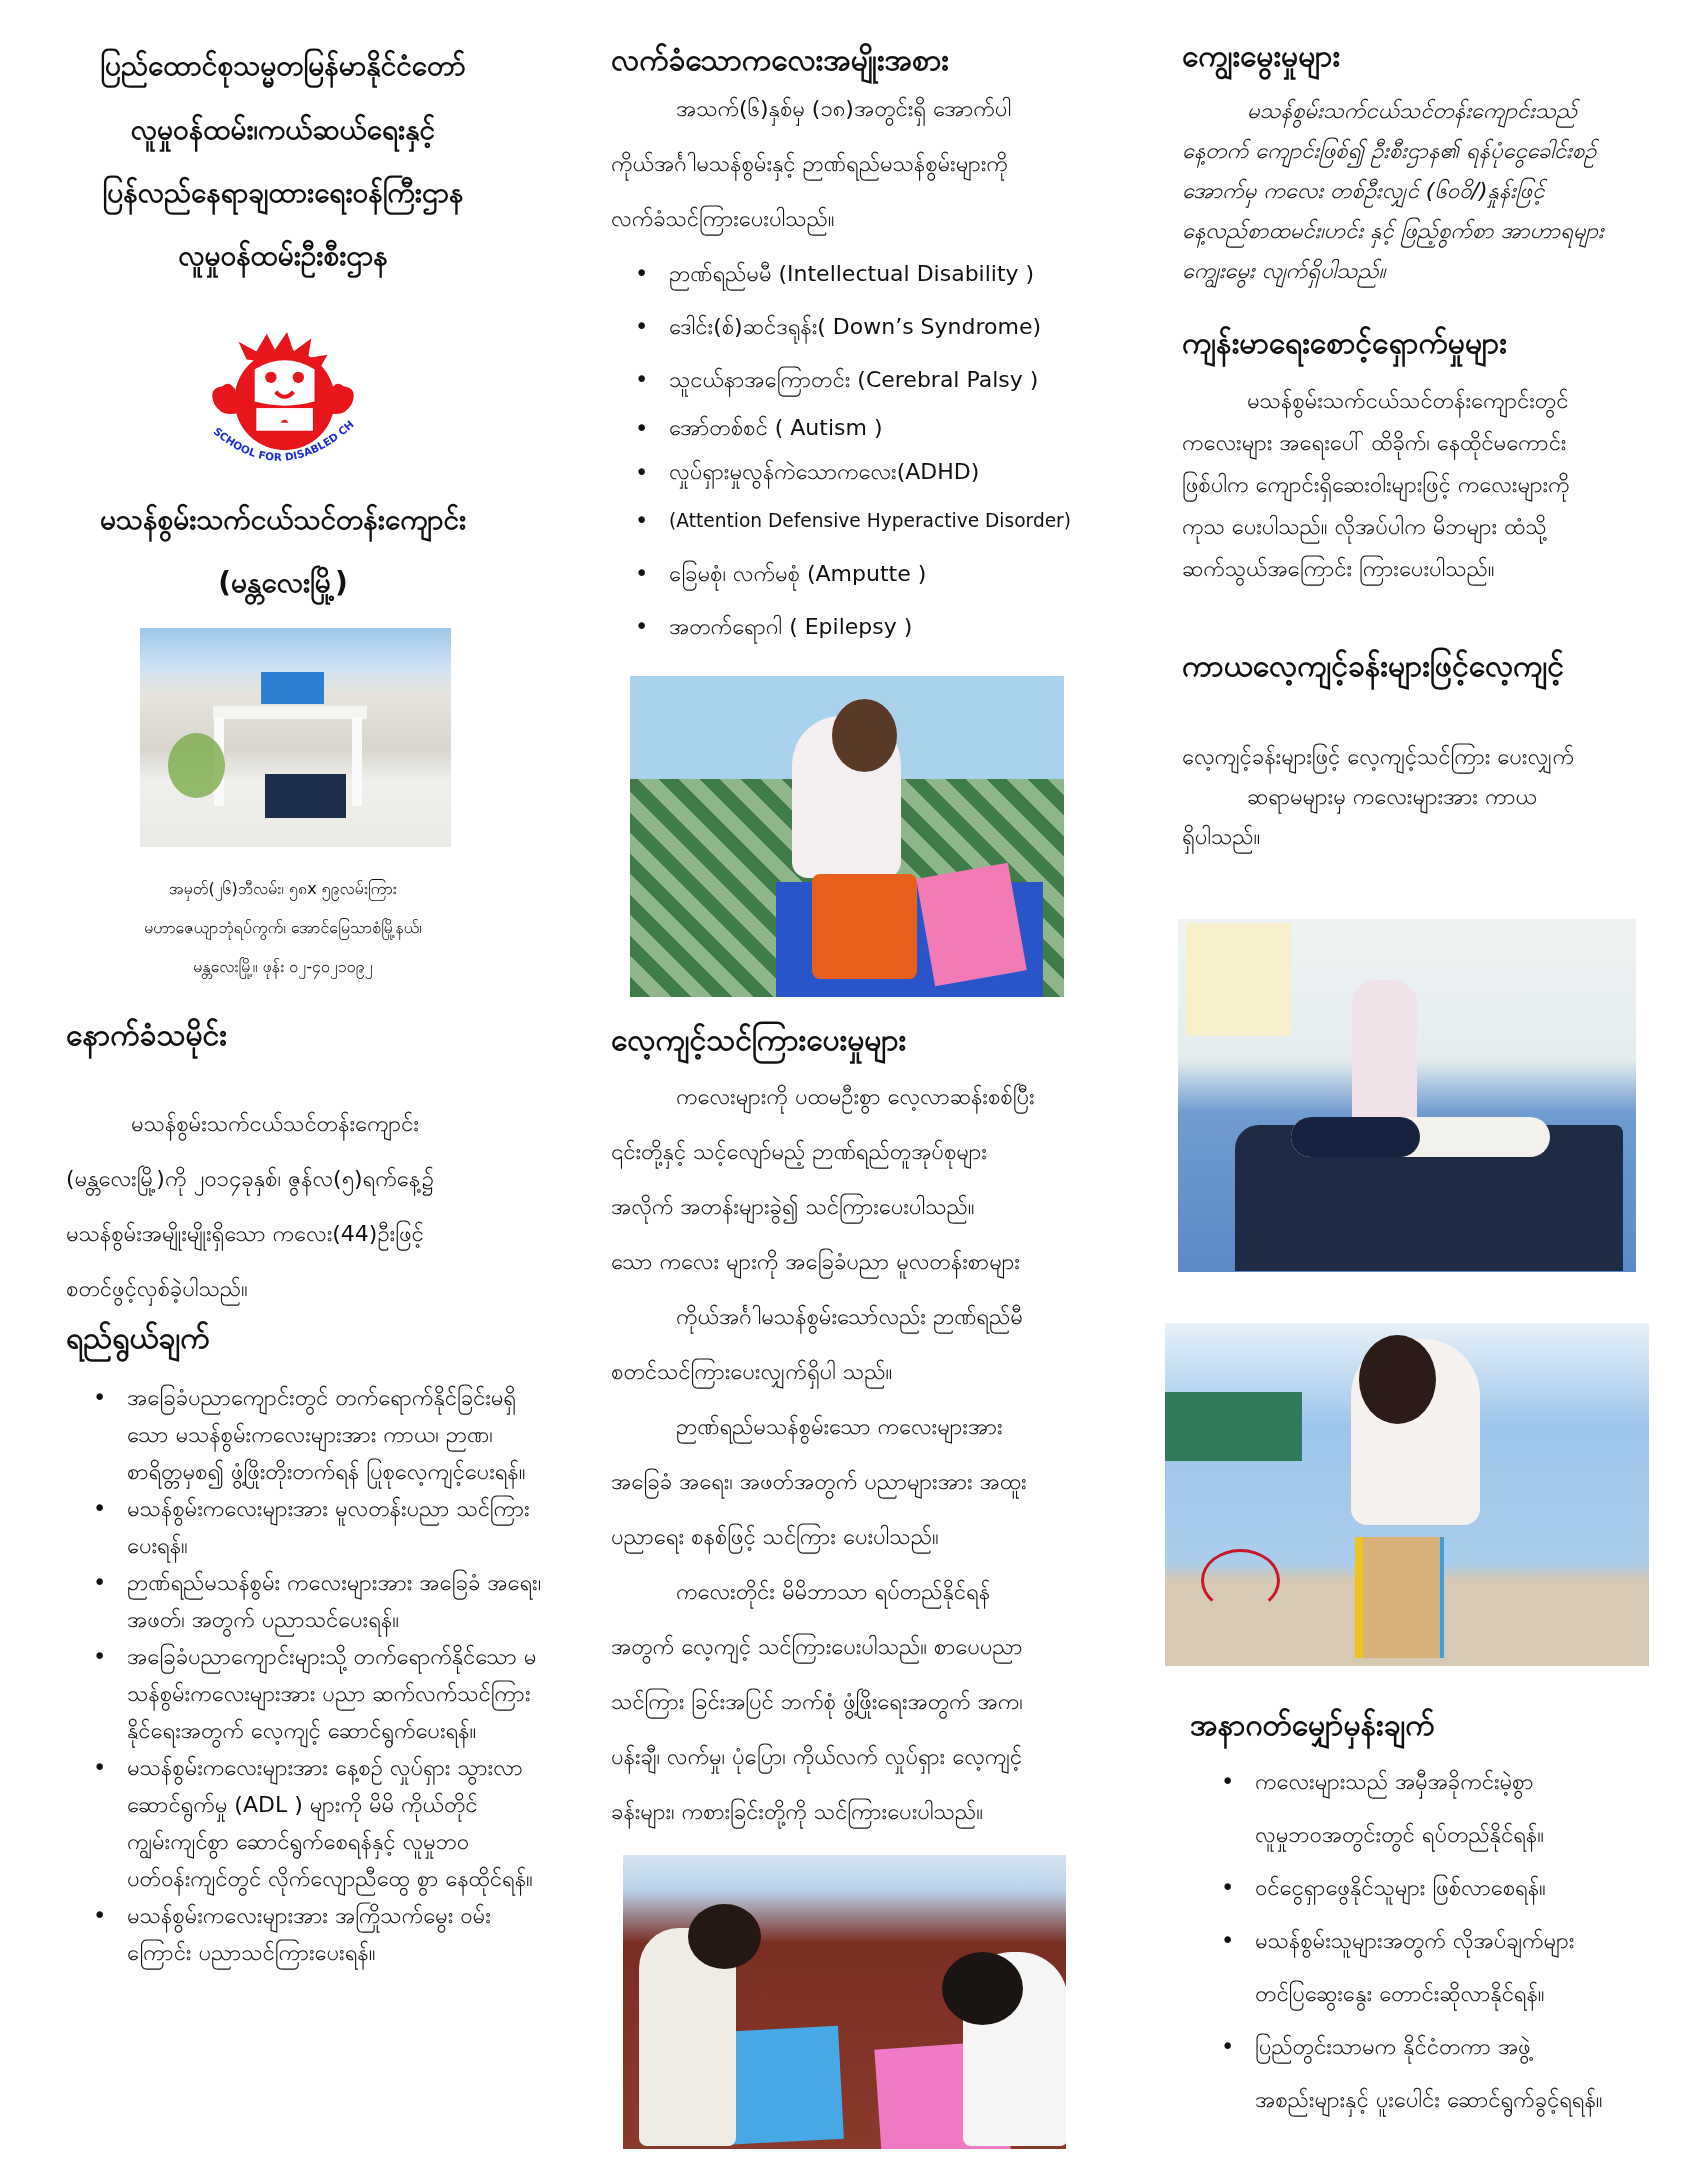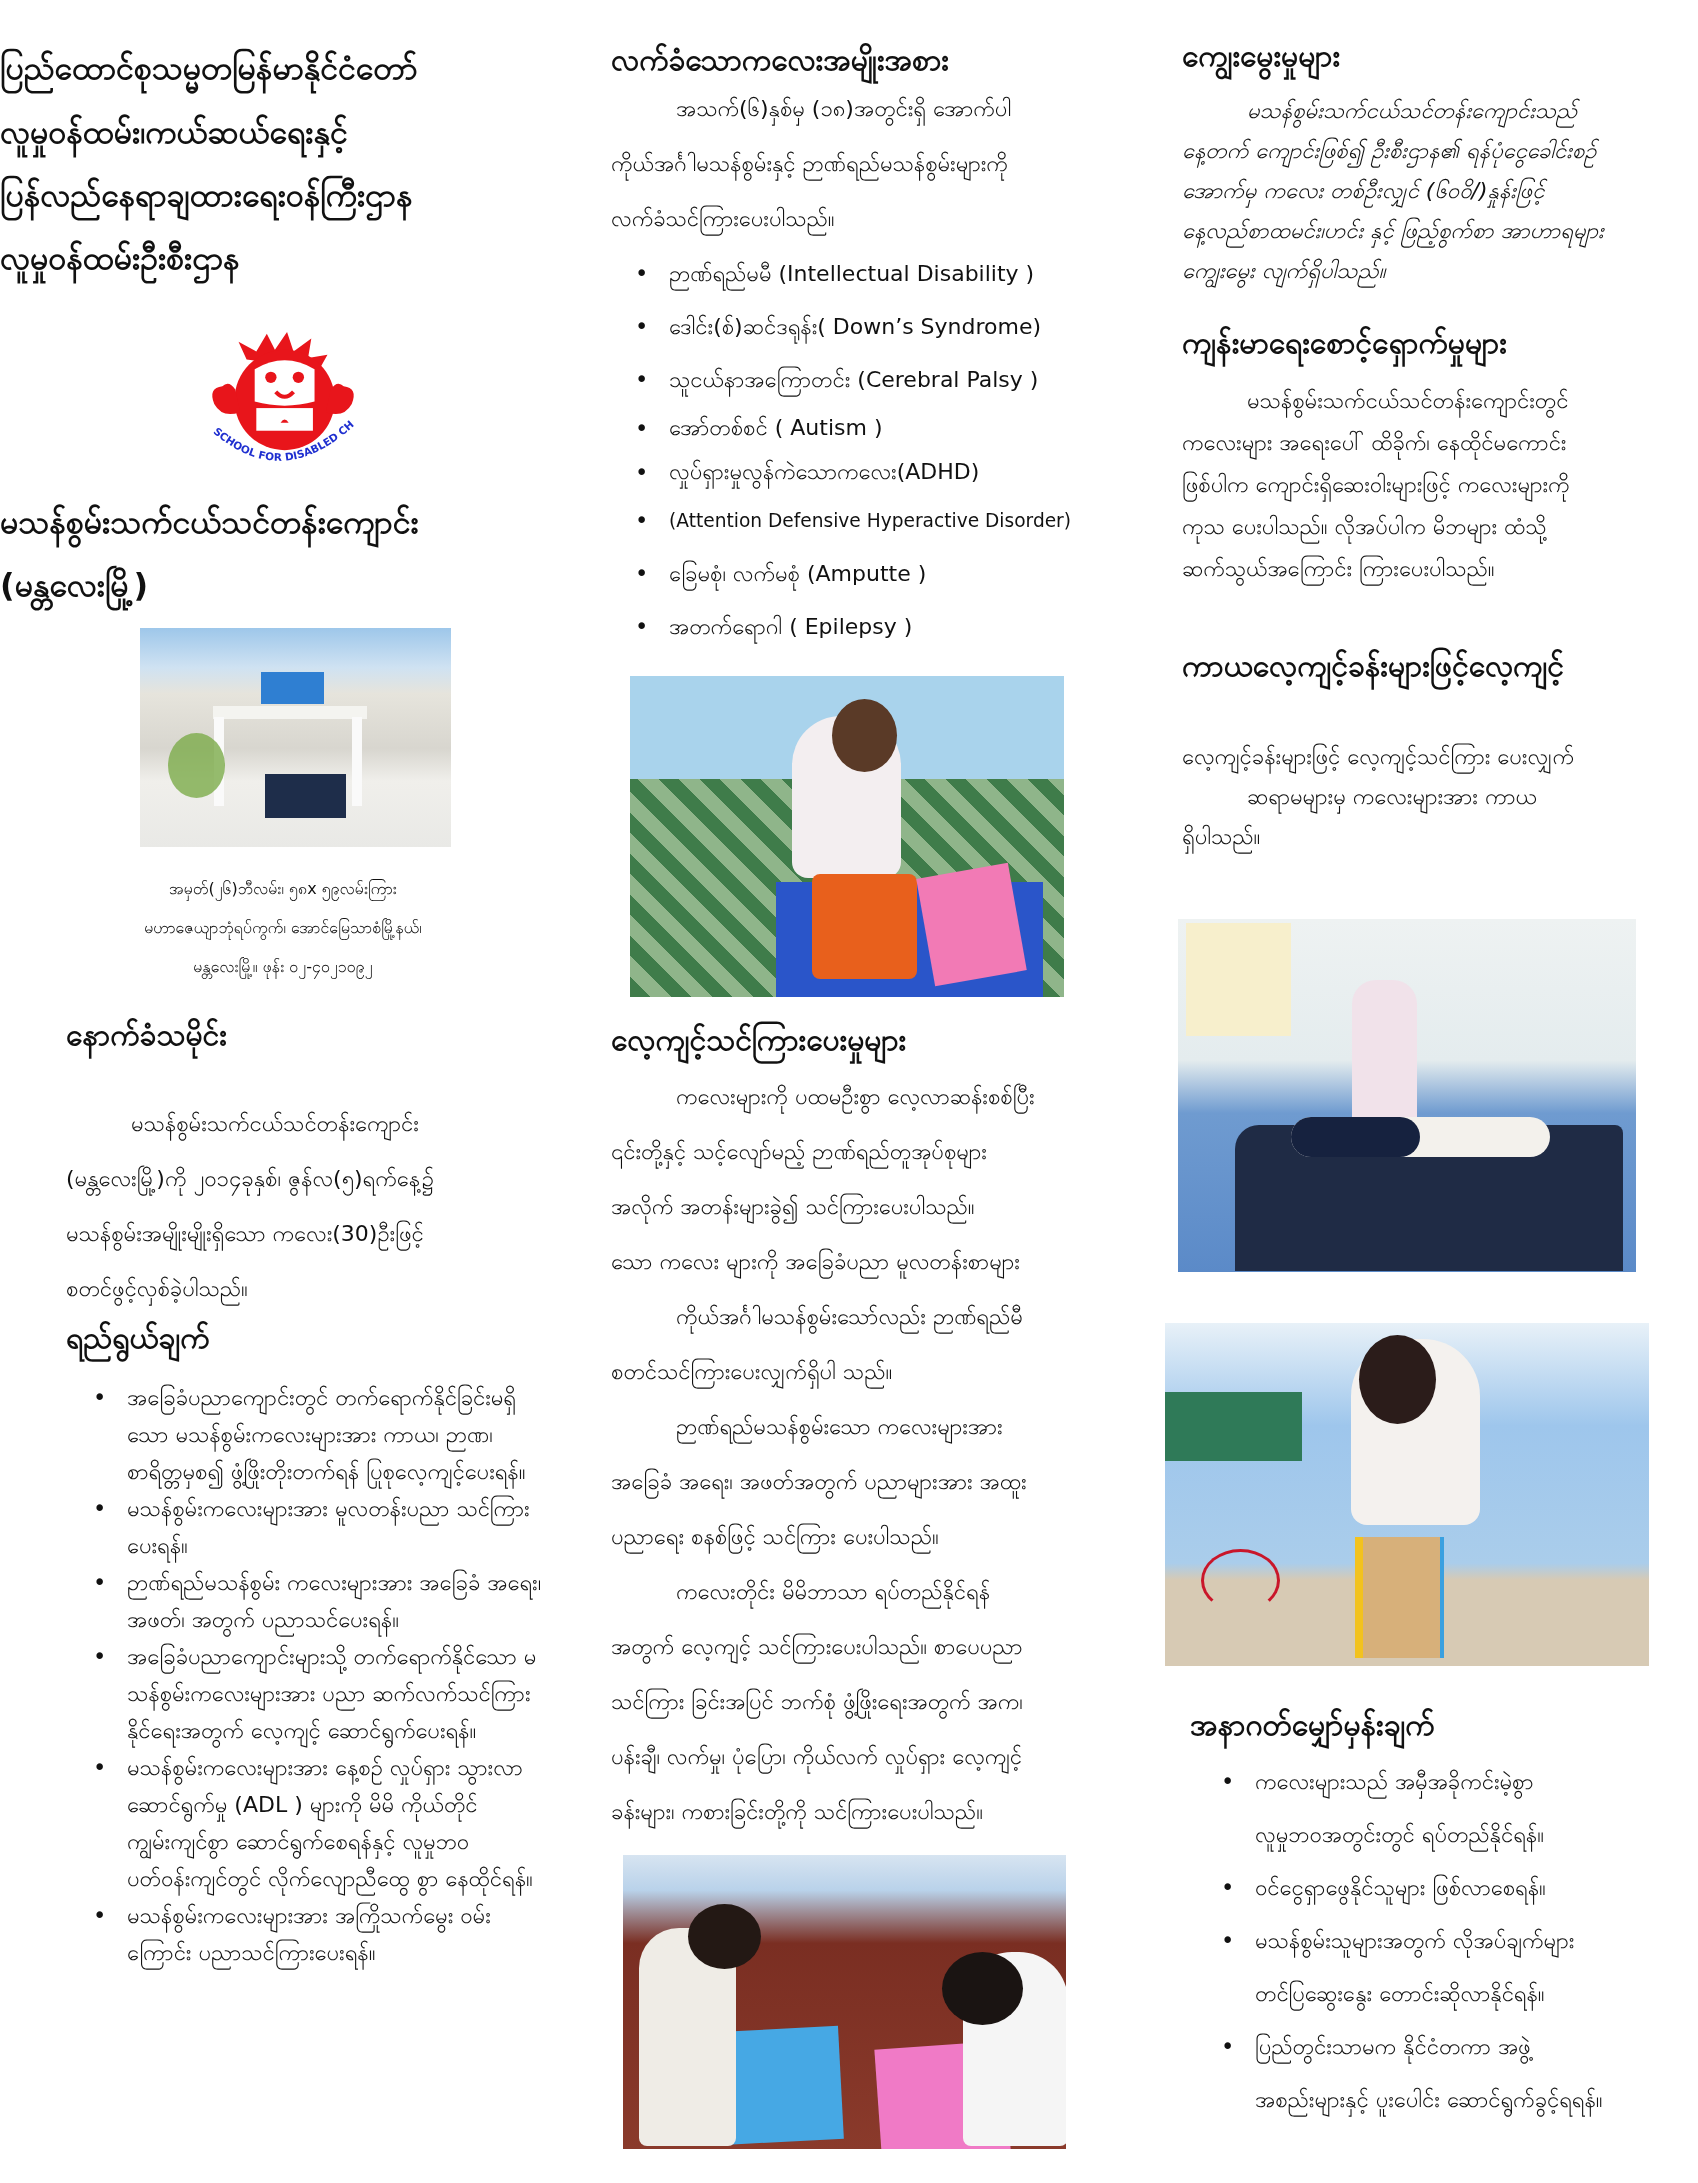--- a/index.html
+++ b/index.html
@@ -1,20 +1,20 @@
 <!DOCTYPE html>
 <html style="font-size:13px"><head>
 <meta charset="utf-8">
 <style>
   html, body { margin:0; padding:0; background:#ffffff; }
   body { width:1698px; height:2183px; position:relative; overflow:hidden;
          font-family: "DejaVu Sans", "Liberation Sans", sans-serif; color:#111; }
   .abs { position:absolute; }
-  .title-line { position:absolute; left:0; width:566px; 
-                font-size:32px; font-weight:bold; line-height:1.2; }
+  .title-line { position:absolute; left:0; width:566px; text-align:center;
+                font-size:28px; font-weight:bold; line-height:1.2; }
   .center { text-align:center; }
   .heading { position:absolute; font-size:30px; font-weight:bold; }
   .para { position:absolute; font-size:22px; line-height:55px; }
   .para .indent { display:inline-block; width:65px; }
   .bullets { position:absolute; margin:0; padding:0; list-style:none; font-size:22px; }
   .bullets li { position:relative; padding-left:42px; }
   .bullets li::before { content:"\2022"; position:absolute; left:8px; top:0; font-size:22.6px; }
   .photo { position:absolute; overflow:hidden; }
   .school-photo { background: linear-gradient(180deg,#9ec7ea 0%,#cfe2f2 18%,#e6e4dc 30%,#d8d6cf 55%,#f0efeb 70%,#e9e9e6 100%); }
   .school-photo .sign { position:absolute; left:121px; top:44px; width:63px; height:32px; background:#2f7fd2; }
@@ -98,21 +98,21 @@
   <div class="abs center" style="left:0; top:869px; width:566px; font-size:16px; line-height:39px;">
     <div>အမှတ်(၂၆)ဘီလမ်း၊ ၅၈x ၅၉လမ်းကြား</div>
     <div>မဟာဇေယျာဘုံရပ်ကွက်၊ အောင်မြေသာစံမြို့နယ်၊</div>
     <div>မန္တလေးမြို့။  ဖုန်း ၀၂-၄၀၂၁၀၉၂</div>
   </div>
 
   <div class="heading" style="left:66px; top:1015px;">နောက်ခံသမိုင်း</div>
   <div class="para" style="left:66px; top:1096px; width:485px;">
     <div><span class="indent"></span><span>မသန်စွမ်းသက်ငယ်သင်တန်းကျောင်း</span></div>
     <div>(မန္တလေးမြို့)ကို ၂၀၁၄ခုနှစ်၊ ဇွန်လ(၅)ရက်နေ့၌</div>
-    <div>မသန်စွမ်းအမျိုးမျိုးရှိသော ကလေး(30)ဦးဖြင့်</div>
+    <div>မသန်စွမ်းအမျိုးမျိုးရှိသော ကလေး(44)ဦးဖြင့်</div>
     <div>စတင်ဖွင့်လှစ်ခဲ့ပါသည်။</div>
   </div>
 
   <div class="heading" style="left:66px; top:1318px;">ရည်ရွယ်ချက်</div>
   <ul class="bullets" style="left:85px; top:1379px; width:461px; line-height:37px;">
     <li>အခြေခံပညာကျောင်းတွင် တက်ရောက်နိုင်ခြင်းမရှိသော  မသန်စွမ်းကလေးများအား ကာယ၊ ဉာဏ၊ စာရိတ္တမှစ၍ ဖွံ့ဖြိုးတိုးတက်ရန် ပြုစုလေ့ကျင့်ပေးရန်။</li>
     <li>မသန်စွမ်းကလေးများအား မူလတန်းပညာ သင်ကြား ပေးရန်။</li>
     <li>ဉာဏ်ရည်မသန်စွမ်း ကလေးများအား အခြေခံ အရေး၊ အဖတ်၊ အတွက် ပညာသင်ပေးရန်။</li>
     <li>အခြေခံပညာကျောင်းများသို့ တက်ရောက်နိုင်သော မသန်စွမ်းကလေးများအား ပညာ ဆက်လက်သင်ကြား နိုင်ရေးအတွက် လေ့ကျင့် ဆောင်ရွက်ပေးရန်။</li>
     <li>မသန်စွမ်းကလေးများအား နေ့စဉ် လှုပ်ရှား သွားလာ ဆောင်ရွက်မှု (ADL ) များကို မိမိ ကိုယ်တိုင်ကျွမ်းကျင်စွာ ဆောင်ရွက်စေရန်နှင့် လူမှုဘဝ ပတ်ဝန်းကျင်တွင် လိုက်လျောညီထွေ စွာ နေထိုင်ရန်။</li>

